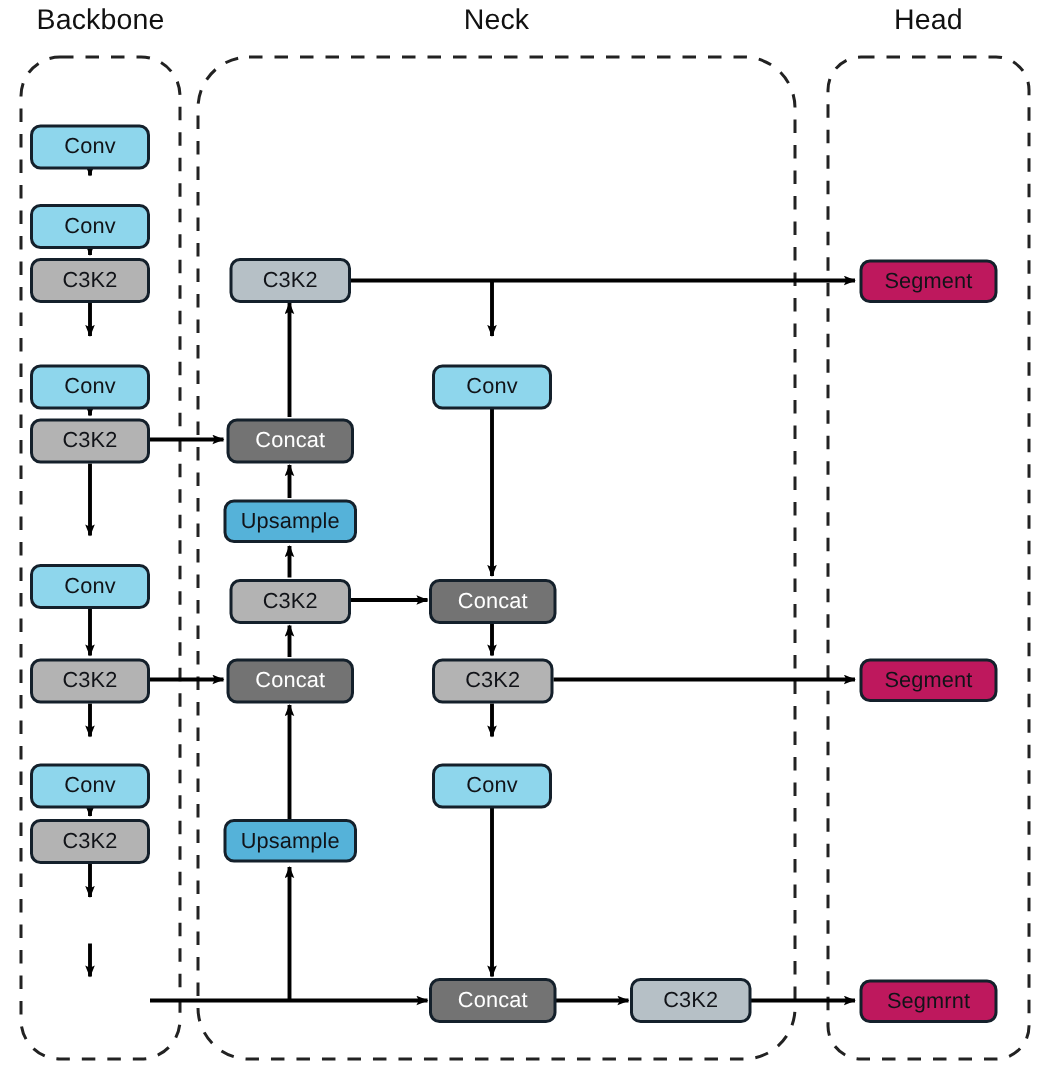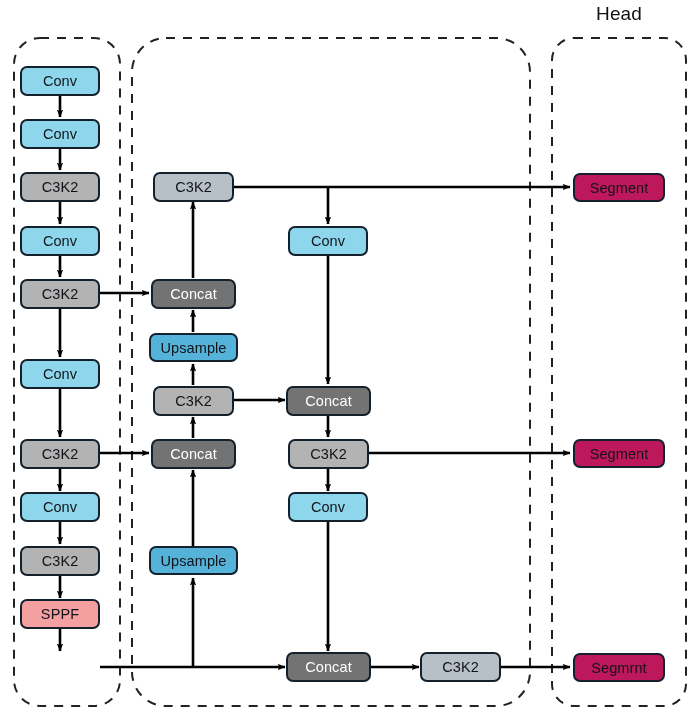--- a/index.html
+++ b/index.html
@@ -39,21 +39,21 @@
     border: 2.2px solid #14202b;
     border-radius: 7px;
     display: flex;
     align-items: center;
     justify-content: center;
     font-size: 14.5px;
     color: #111318;
     white-space: nowrap;
     letter-spacing: 0.1px;
   }
-  .n-conv     { background: #8ed6ec; }
+  .n-conv     { background: #8ed6ec; margin-top: 17px; }
   .n-c3k2     { background: #b3b3b3; }
   .n-c3k2b    { background: #b6c0c6; }
   .n-sppf     { background: #f5a0a0; }
   .n-c2psa    { background: #d8ab7e; }
   .n-concat   { background: #737373; color: #ffffff; }
   .n-upsample { background: #55b2d9; }
   .n-segment  { background: #be185d; }
 </style>
 </head>
 <body>
@@ -143,32 +143,33 @@
     </g>
 
     <g stroke="#000000" stroke-width="2.6" fill="none">
       <line x1="369" y1="667" x2="419" y2="667" marker-end="url(#arrowhead)"></line>
     </g>
     <g stroke="#000000" stroke-width="2.6" fill="none">
       <line x1="500" y1="667" x2="570" y2="667" marker-end="url(#arrowhead)"></line>
     </g>
   </svg>
 
+  <div class="sec-title" style="left:14px; top:3px; width:106px;">Backbone</div>
+  <div class="sec-title" style="left:132px; top:3px; width:398px;">Neck</div>
   <div class="sec-title" style="left:552px; top:3px; width:134px;">Head</div>
 
   <div class="node n-conv" style="left:20px; top:66px;  width:80px; height:30px;">Conv</div>
   <div class="node n-conv" style="left:20px; top:119px; width:80px; height:30px;">Conv</div>
   <div class="node n-c3k2" style="left:20px; top:172px; width:80px; height:30px;">C3K2</div>
   <div class="node n-conv" style="left:20px; top:226px; width:80px; height:30px;">Conv</div>
   <div class="node n-c3k2" style="left:20px; top:279px; width:80px; height:30px;">C3K2</div>
   <div class="node n-conv" style="left:20px; top:359px; width:80px; height:30px;">Conv</div>
   <div class="node n-c3k2" style="left:20px; top:439px; width:80px; height:30px;">C3K2</div>
   <div class="node n-conv" style="left:20px; top:492px; width:80px; height:30px;">Conv</div>
   <div class="node n-c3k2" style="left:20px; top:546px; width:80px; height:30px;">C3K2</div>
-  <div class="node n-sppf" style="left:20px; top:599px; width:80px; height:30px;">SPPF</div>
 
   <div class="node n-c3k2b" style="left:153px; top:172px; width:81px; height:30px;">C3K2</div>
   <div class="node n-concat" style="left:151px; top:279px; width:85px; height:30px;">Concat</div>
   <div class="node n-upsample" style="left:149px; top:333px; width:89px; height:29px;">Upsample</div>
   <div class="node n-c3k2" style="left:153px; top:386px; width:81px; height:30px;">C3K2</div>
   <div class="node n-concat" style="left:151px; top:439px; width:85px; height:30px;">Concat</div>
   <div class="node n-upsample" style="left:149px; top:546px; width:89px; height:29px;">Upsample</div>
 
   <div class="node n-conv" style="left:288px; top:226px; width:80px; height:30px;">Conv</div>
   <div class="node n-concat" style="left:286px; top:386px; width:85px; height:30px;">Concat</div>

